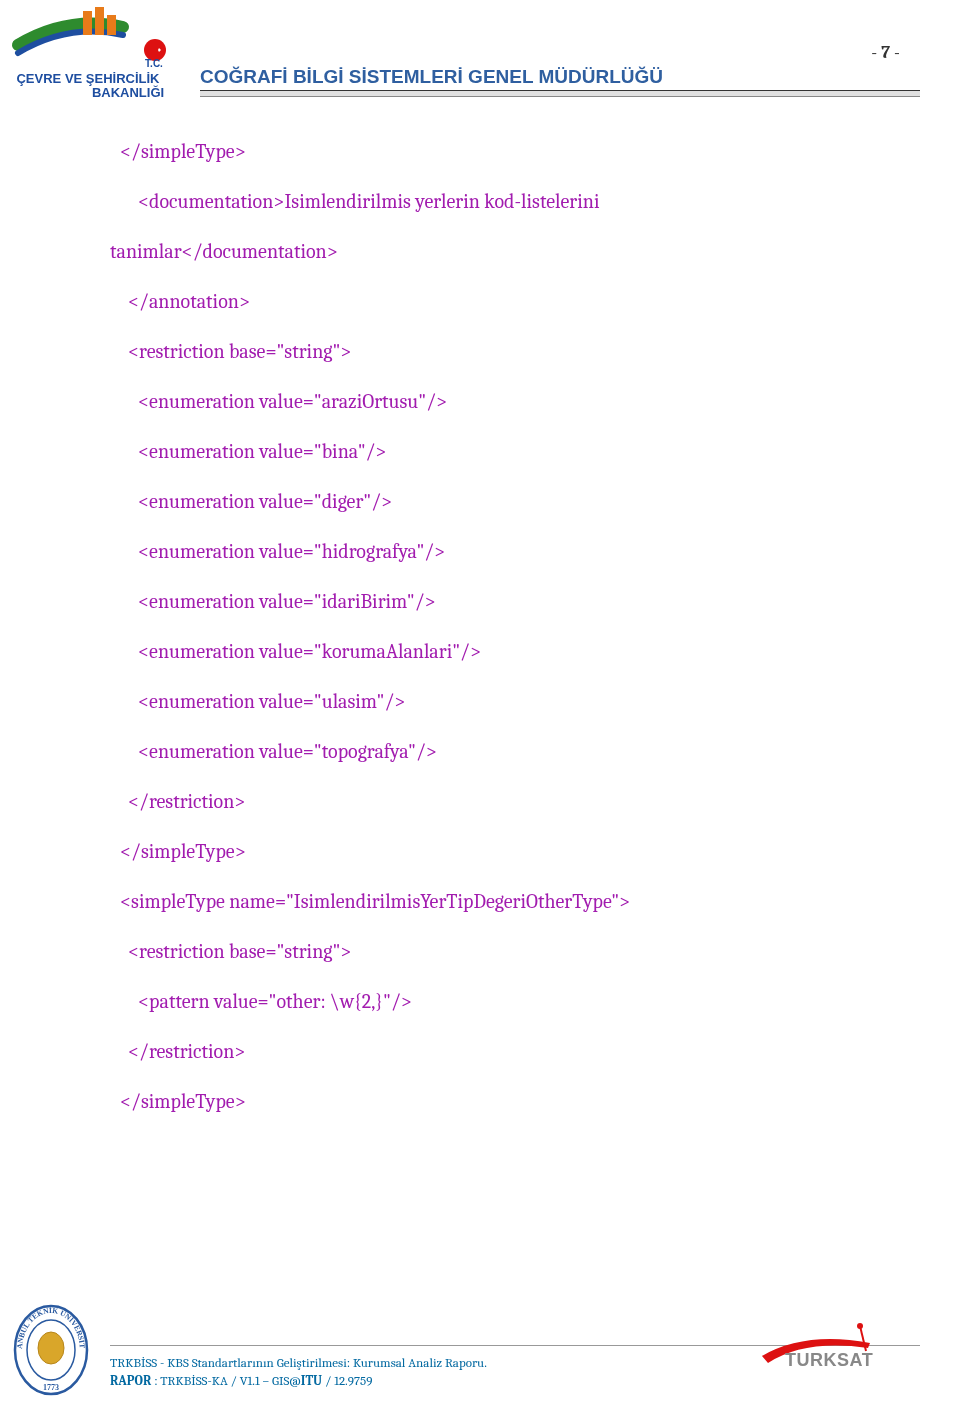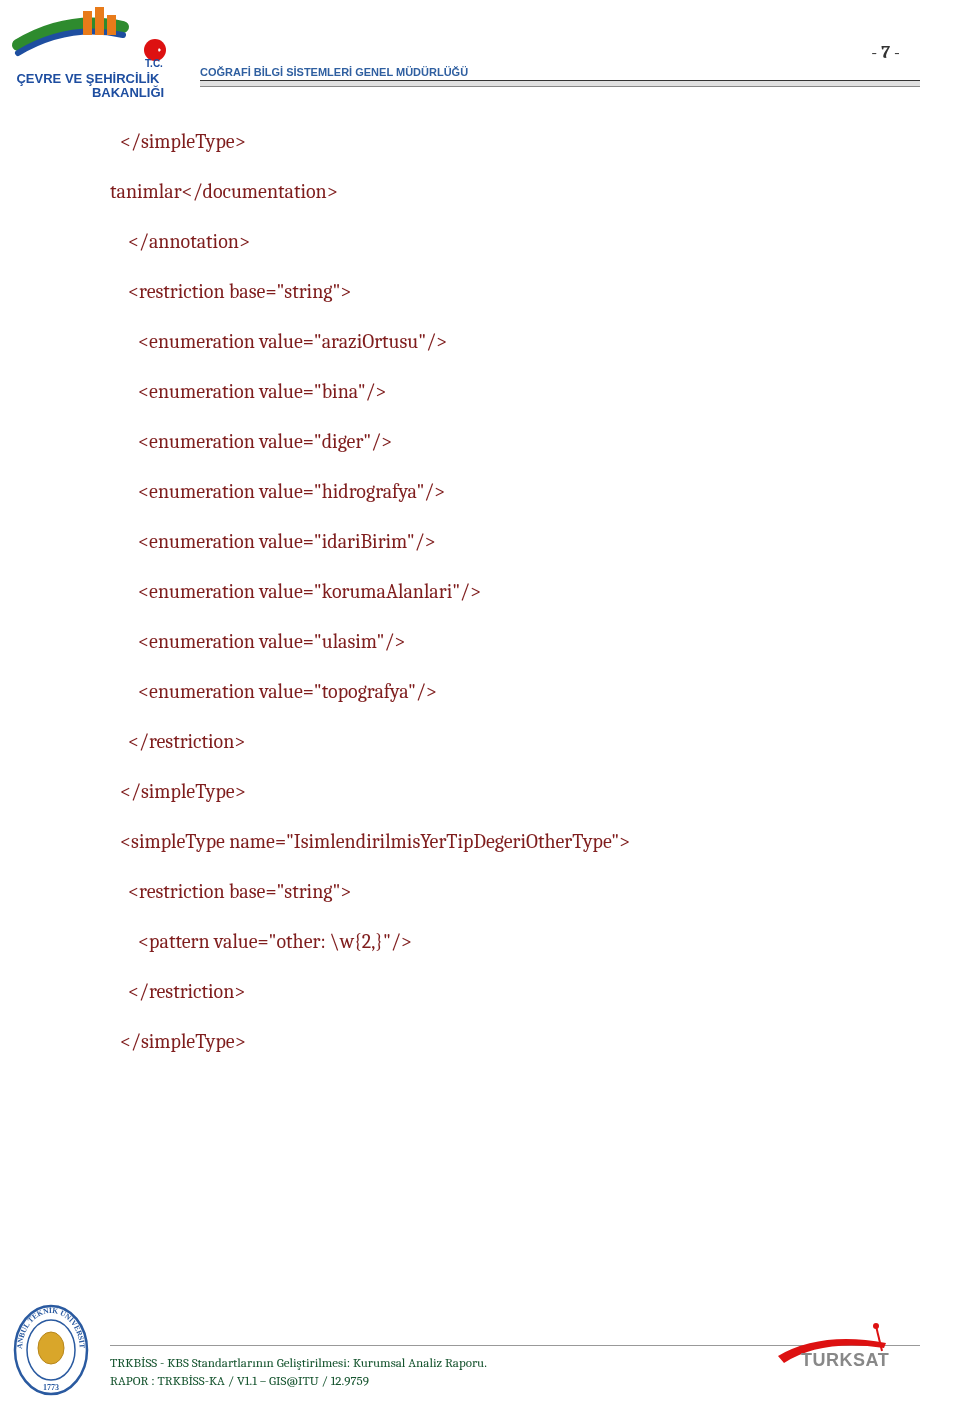--- a/index.html
+++ b/index.html
@@ -24,21 +24,21 @@
   .logo-ministry {
     position: absolute;
     left: 8px;
     top: 5px;
     width: 160px;
   }
   .header-title {
     margin-left: 180px;
     color: #2f5fa0;
     font-family: Tahoma, Arial, sans-serif;
-    font-size: 11px;
+    font-size: 19px;
     font-weight: bold;
     padding-top: 58px;
     padding-bottom: 2px;
   }
   .header-rule {
     margin-left: 180px;
     height: 1px;
     background: linear-gradient(to bottom, #888 0%, #888 100%);
     border-top: 6px solid #e0e0e0;
     box-sizing: content-box;
@@ -59,55 +59,55 @@
     top: 42px;
     font-family: Cambria, Georgia, serif;
     font-size: 18px;
     color: #333;
   }
   .pagenum .num { font-weight: bold; }
   .content {
     padding: 30px 60px 10px 110px;
     font-size: 20px;
     line-height: 2.5;
-    color: #7f1d1d;
+    color: #a21caf;
   }
   .content p { margin: 0; }
   .ind1 { padding-left: 10px; }
   .ind2 { padding-left: 18px; }
   .ind3 { padding-left: 28px; }
   .footer {
     position: absolute;
     bottom: 20px;
     left: 0;
     right: 0;
     padding: 0 40px 0 110px;
   }
   .footer-rule {
     height: 1px;
     background: #999;
   }
   .footer-text {
     font-family: Cambria, Georgia, serif;
     font-size: 13px;
-    color: #14532d;
+    color: #0369a1;
     padding-top: 8px;
     line-height: 1.4;
   }
-  .footer-text .strong { font-weight: normal; margin-top: 23px; }
+  .footer-text .strong { font-weight: bold; margin-top: 23px; }
   .itu-seal {
     position: absolute;
     left: 12px;
     bottom: 12px;
     width: 78px;
     height: 95px;
   }
   .turksat {
     position: absolute;
-    right: 44px;
+    right: 60px;
     bottom: 30px;
     width: 140px;
   }
 </style>
 </head>
 <body>
 
 <div class="page">
 
   <div class="header">
@@ -128,20 +128,21 @@
         <text x="120" y="92" text-anchor="middle" font-family="Arial Narrow, Arial" font-size="13" font-weight="bold" fill="#1e4ea0">BAKANLIĞI</text>
       </svg>
     </div>
 
     <div class="header-title">COĞRAFİ BİLGİ SİSTEMLERİ GENEL MÜDÜRLÜĞÜ</div>
     <div class="header-rule"></div>
   </div>
 
   <div class="content" id="content">
       <p class="ind1">&lt;/simpleType&gt;</p>
+      <p class="ind3">&lt;documentation&gt;Isimlendirilmis yerlerin kod-listelerini</p>
       <p>tanimlar&lt;/documentation&gt;</p>
       <p class="ind2">&lt;/annotation&gt;</p>
       <p class="ind2">&lt;restriction base="string"&gt;</p>
       <p class="ind3">&lt;enumeration value="araziOrtusu"/&gt;</p>
       <p class="ind3">&lt;enumeration value="bina"/&gt;</p>
       <p class="ind3">&lt;enumeration value="diger"/&gt;</p>
       <p class="ind3">&lt;enumeration value="hidrografya"/&gt;</p>
       <p class="ind3">&lt;enumeration value="idariBirim"/&gt;</p>
       <p class="ind3">&lt;enumeration value="korumaAlanlari"/&gt;</p>
       <p class="ind3">&lt;enumeration value="ulasim"/&gt;</p>

